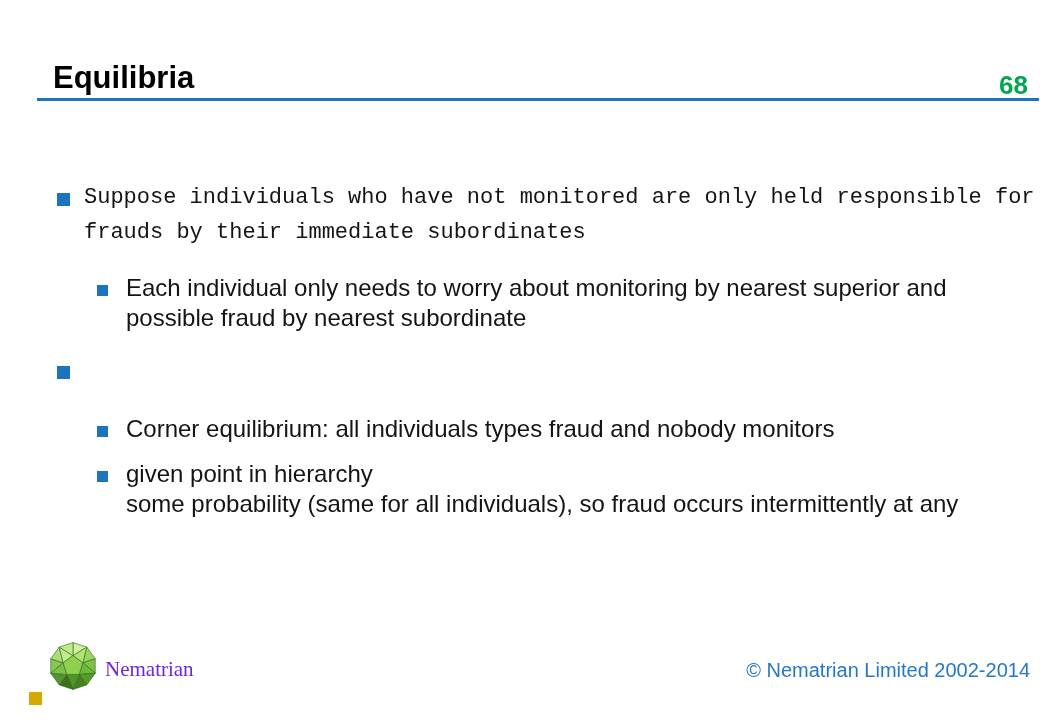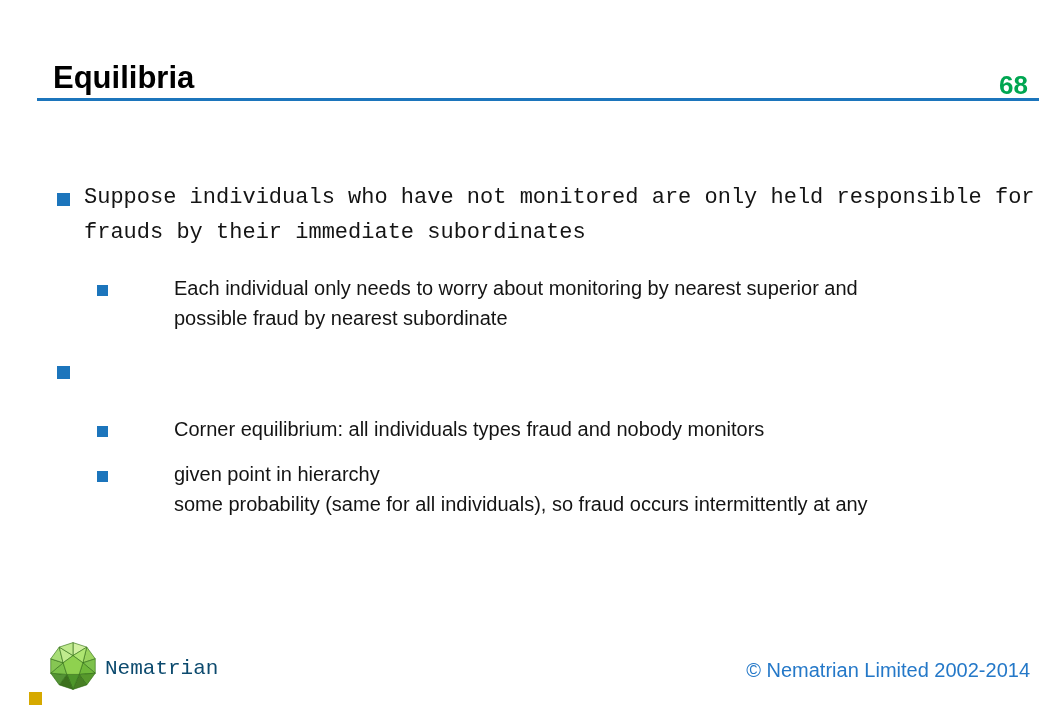--- a/index.html
+++ b/index.html
@@ -10,31 +10,31 @@
   }
   
   .title{position:absolute;left:34px;top:60px;font-size:31px;font-weight:bold;color:#000000;}
   .pagenum{position:absolute;right:31px;top:70px;font-size:26px;font-weight:bold;color:#00A651;}
   .rule{position:absolute;left:18px;top:98px;width:1002px;height:3px;background:#1C75BC;}
   
   .bullet-row{position:absolute;display:flex;color:#141414;}
   .bullet-row .sq{background:#1C75BC;flex:none;}
   .level1{left:38px;font-size:22px;line-height:35px;}
   .level1 .sq{width:13px;height:13px;margin-top:13px;margin-right:14px;}
-  .level2{left:78px;font-size:20px;line-height:30px;gap:48px;}
+  .level2{left:78px;font-size:24px;line-height:30px;}
   .level2 .sq{width:11px;height:11px;margin-top:12px;margin-right:18px;}
   .row1{top:180px;font-family:Liberation Mono, monospace;}
   .row2{top:273px;}
   .row3{top:353px;}
   .row4{top:414px;}
   .row5{top:459px;}
   
   .logo{position:absolute;left:28px;top:637px;}
-  .brand{position:absolute;left:86px;top:657px;font-family:Liberation Mono, monospace;
-         font-size:21px;color:#0c4a6e;}
+  .brand{position:absolute;left:86px;top:657px;font-family:Liberation Serif, serif;
+         font-size:21px;color:#6d28d9;}
   .copyright{position:absolute;right:29px;top:659px;font-size:20px;color:#2478C8;}
   .gold{position:absolute;left:10px;top:692px;width:13px;height:13px;background:#D6A900;}
 </style>
 </head>
 <body>
 
 <div class="slide">
 
   <div class="title">Equilibria</div>
   <div class="pagenum">68</div>

